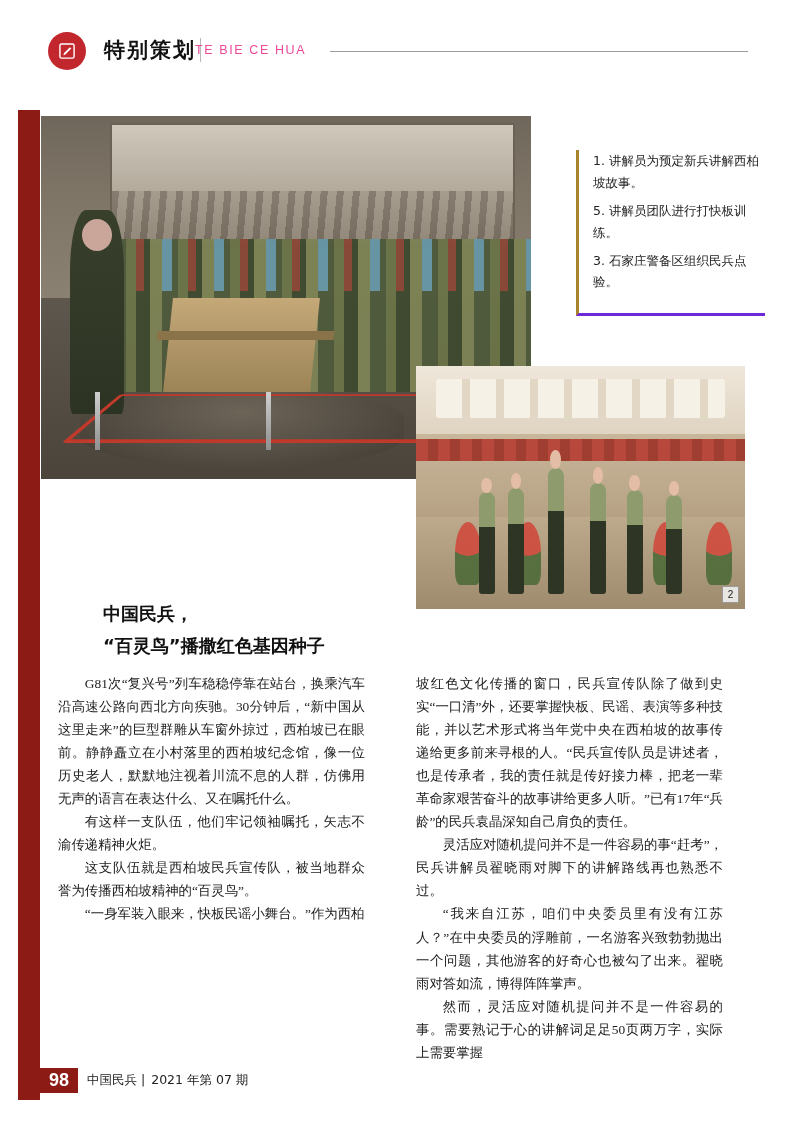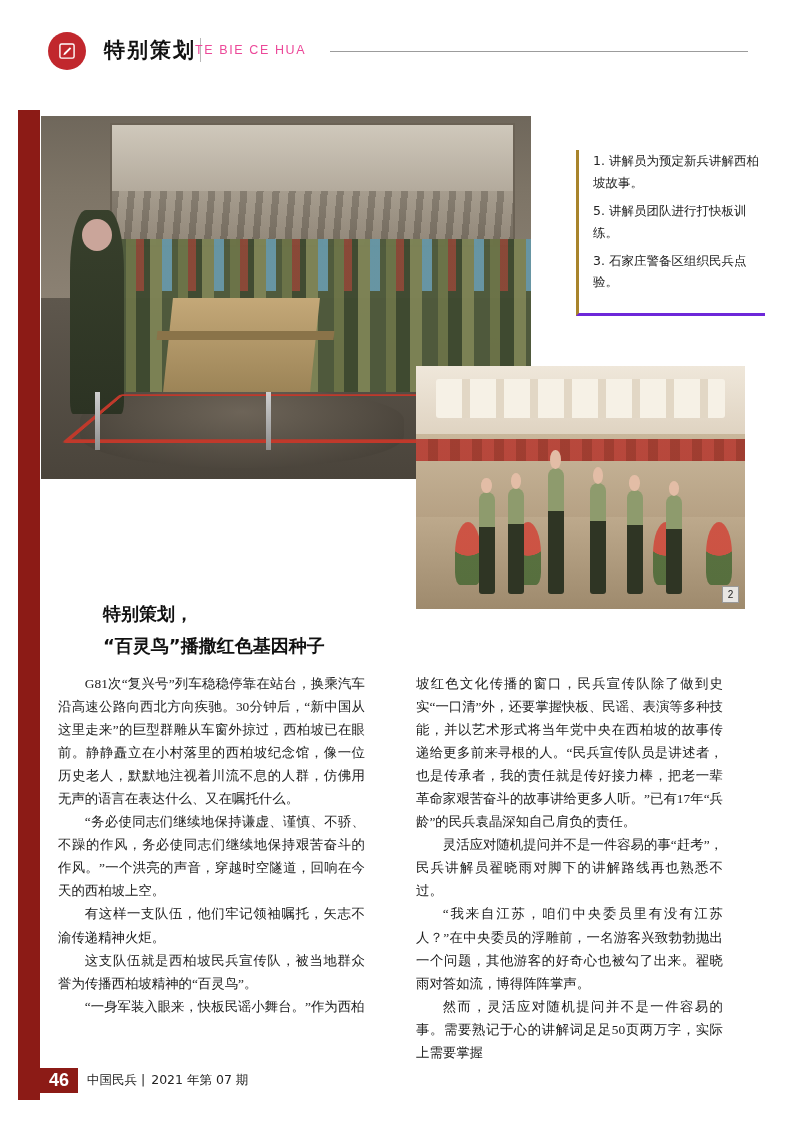--- a/index.html
+++ b/index.html
@@ -341,36 +341,35 @@
   <div class="num">2</div>
 </div>
 
 <div class="caption">
   <p>1. 讲解员为预定新兵讲解西柏坡故事。</p>
   <p>5. 讲解员团队进行打快板训练。</p>
   <p>3. 石家庄警备区组织民兵点验。</p>
 </div>
 
 <div class="article-title">
-  <div>特别策划，</div>
+  <div>中国民兵，</div>
   <div>“百灵鸟”播撒红色基因种子</div>
 </div>
 
 <div class="col" id="col-left">
   <p>G81次“复兴号”列车稳稳停靠在站台，换乘汽车沿高速公路向西北方向疾驰。30分钟后，“新中国从这里走来”的巨型群雕从车窗外掠过，西柏坡已在眼前。静静矗立在小村落里的西柏坡纪念馆，像一位历史老人，默默地注视着川流不息的人群，仿佛用无声的语言在表达什么、又在嘱托什么。</p>
-  <p>“务必使同志们继续地保持谦虚、谨慎、不骄、不躁的作风，务必使同志们继续地保持艰苦奋斗的作风。”一个洪亮的声音，穿越时空隧道，回响在今天的西柏坡上空。</p>
   <p>有这样一支队伍，他们牢记领袖嘱托，矢志不渝传递精神火炬。</p>
   <p>这支队伍就是西柏坡民兵宣传队，被当地群众誉为传播西柏坡精神的“百灵鸟”。</p>
   <p>“一身军装入眼来，快板民谣小舞台。”作为西柏</p>
 </div>
 
 <div class="col" id="col-right">
   <p>坡红色文化传播的窗口，民兵宣传队除了做到史实“一口清”外，还要掌握快板、民谣、表演等多种技能，并以艺术形式将当年党中央在西柏坡的故事传递给更多前来寻根的人。“民兵宣传队员是讲述者，也是传承者，我的责任就是传好接力棒，把老一辈革命家艰苦奋斗的故事讲给更多人听。”已有17年“兵龄”的民兵袁晶深知自己肩负的责任。</p>
   <p>灵活应对随机提问并不是一件容易的事“赶考”，民兵讲解员翟晓雨对脚下的讲解路线再也熟悉不过。</p>
   <p>“我来自江苏，咱们中央委员里有没有江苏人？”在中央委员的浮雕前，一名游客兴致勃勃抛出一个问题，其他游客的好奇心也被勾了出来。翟晓雨对答如流，博得阵阵掌声。</p>
   <p>然而，灵活应对随机提问并不是一件容易的事。需要熟记于心的讲解词足足50页两万字，实际上需要掌握</p>
 </div>
 
 <div class="footer">
-  <div class="folio">46</div>
+  <div class="folio">98</div>
   <div class="footer-text">中国民兵 |</div>
   <div class="footer-text" style="margin-left:6px;">2021 年第 07 期</div>
 </div>
 
 </body></html>

